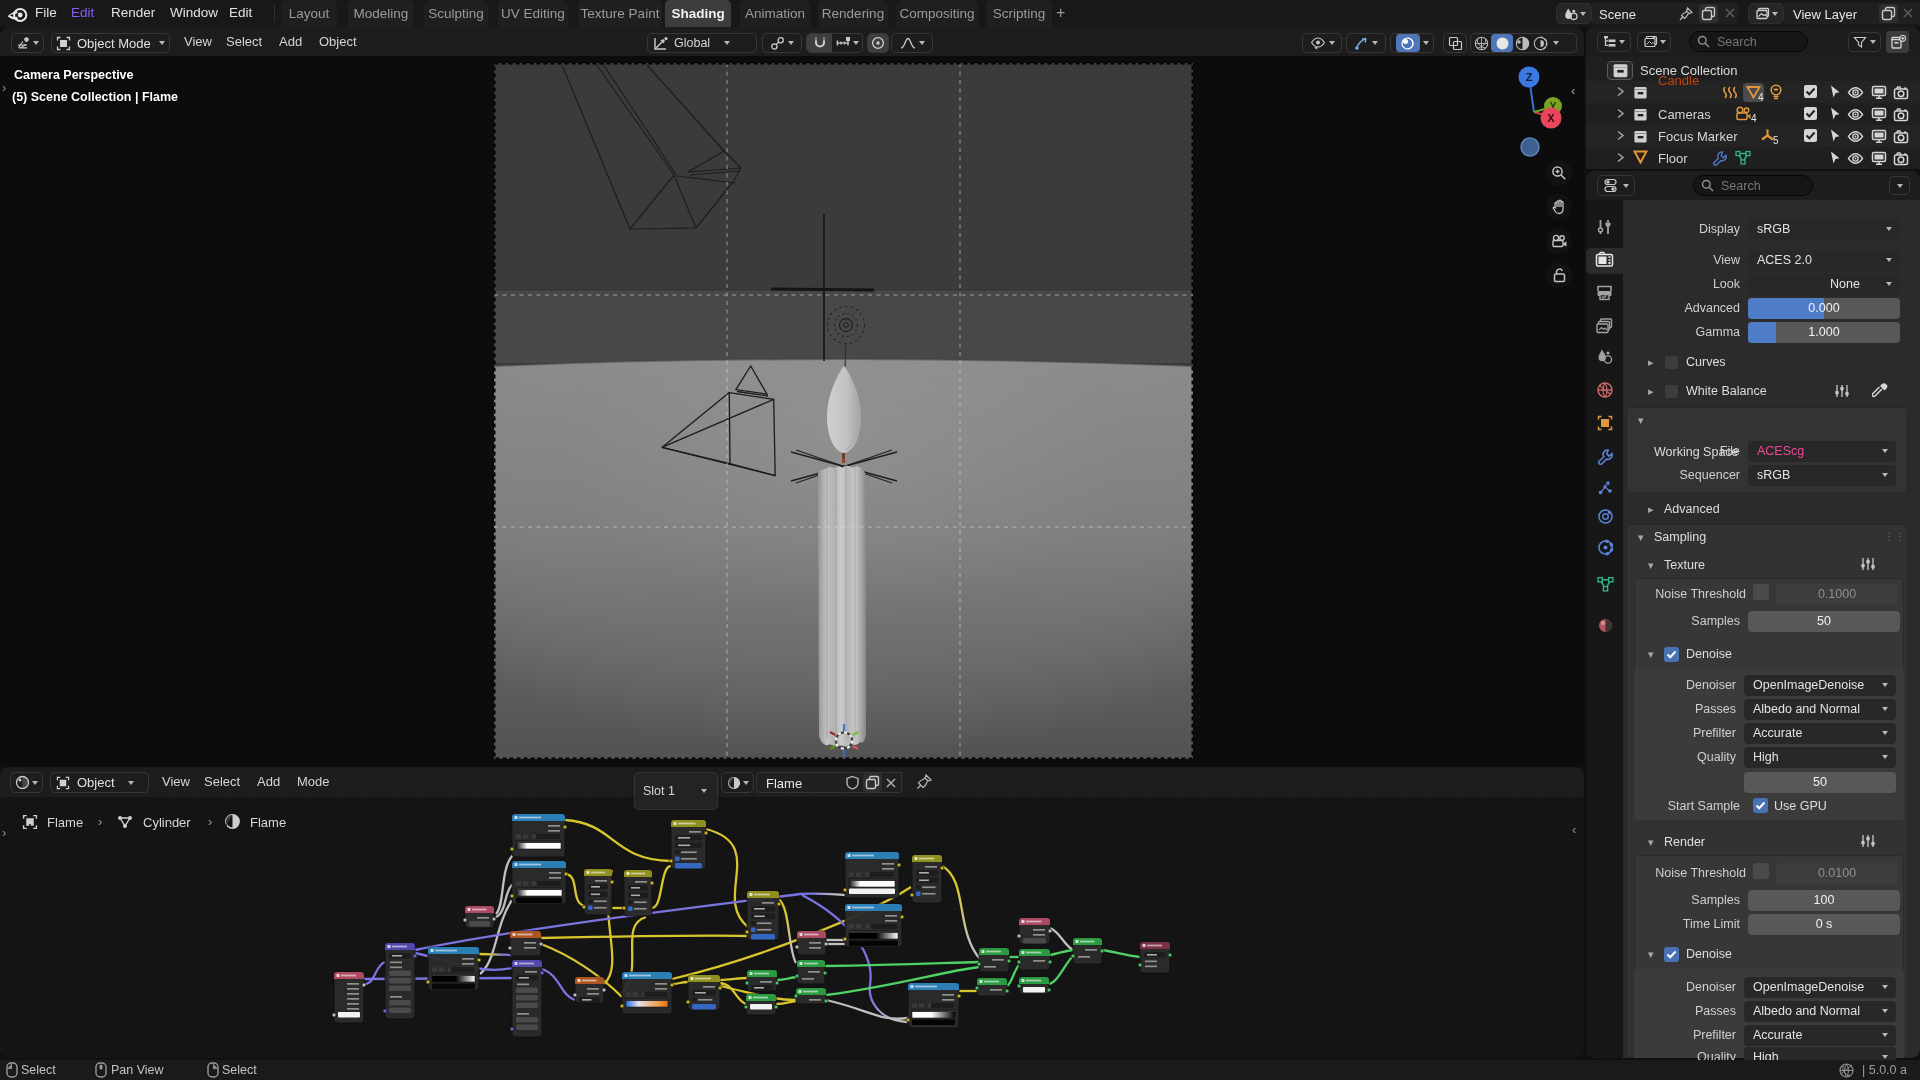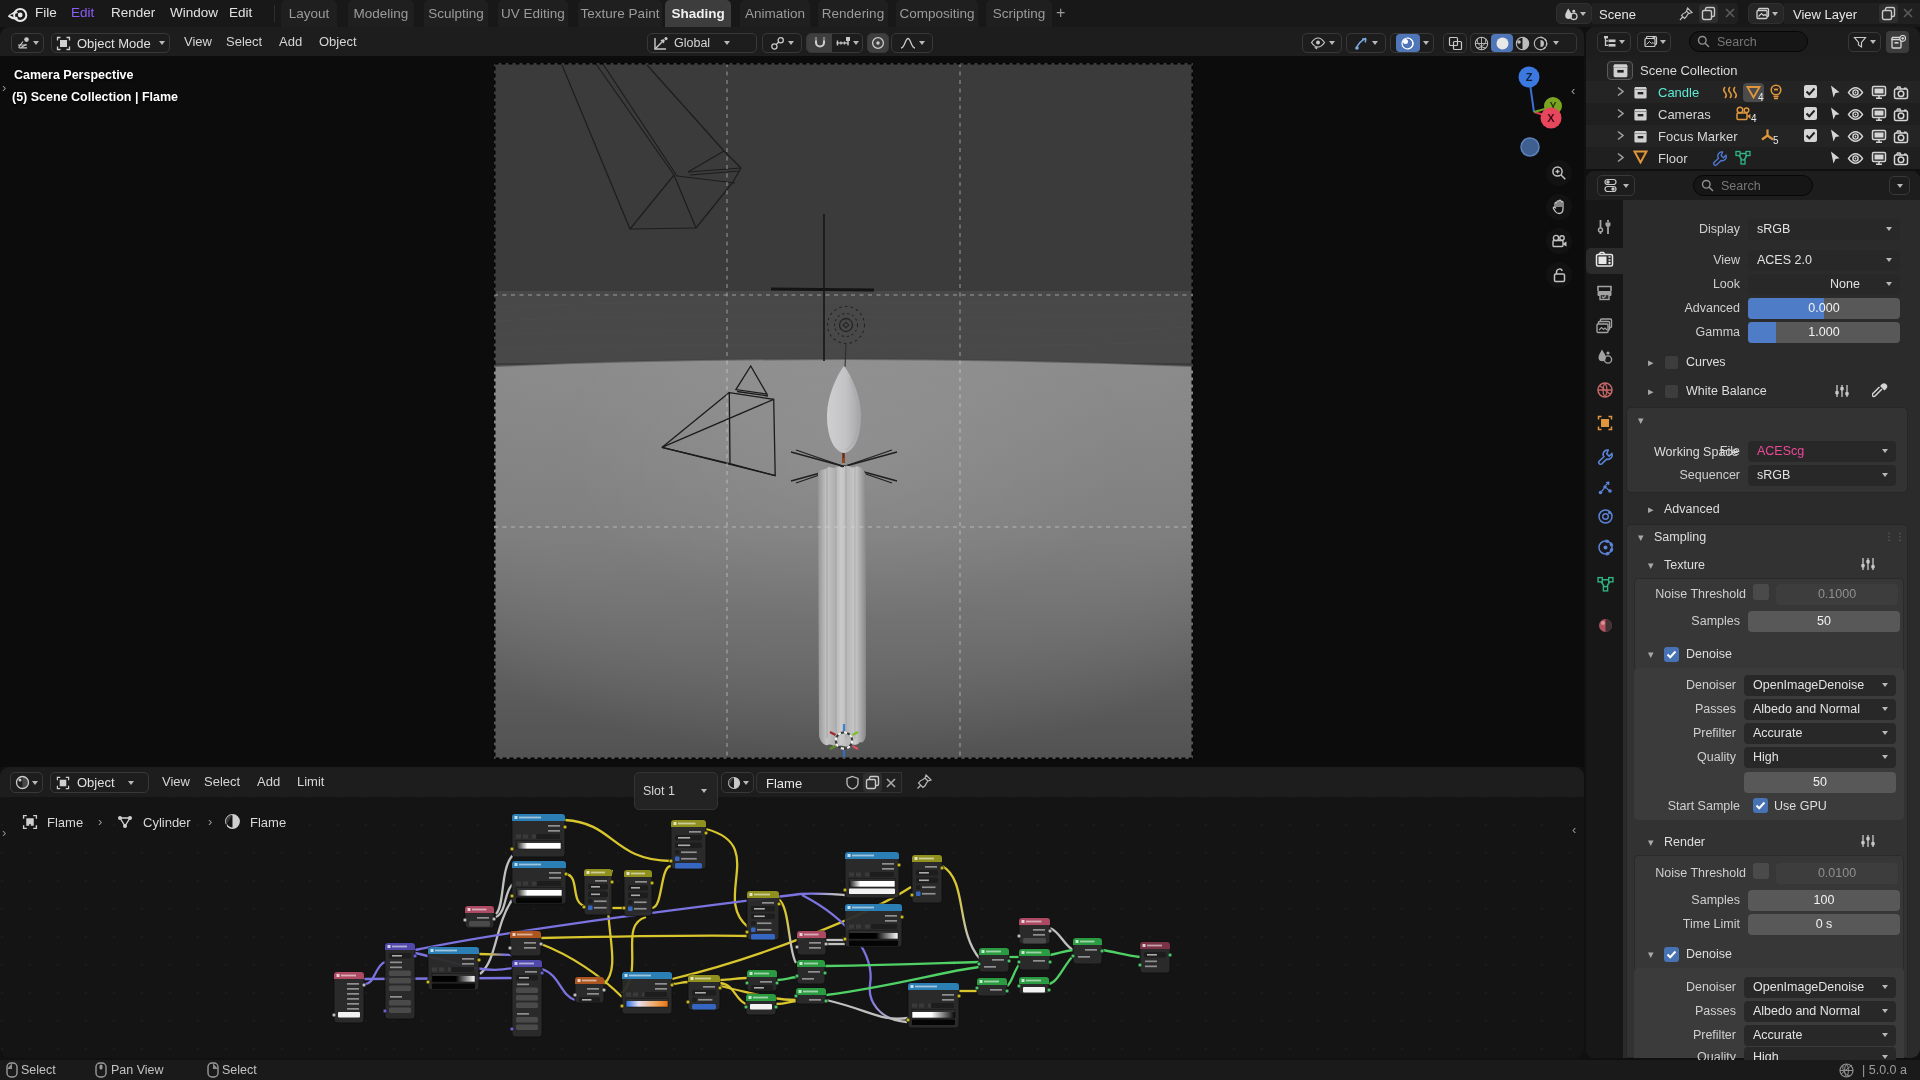--- a/index.html
+++ b/index.html
@@ -367,21 +367,21 @@
  <svg style="margin-left:5px" width="14" height="14" viewBox="0 0 15 15">
         <rect x="4" y="4" width="7" height="7" fill="#d0d0d0"></rect>
         <path d="M1.5,4.5 v-3 h3 M10.5,1.5 h3 v3 M13.5,10.5 v3 h-3 M4.5,13.5 h-3 v-3" stroke="#d0d0d0" stroke-width="1.3" fill="none"></path>
       </svg>
  <span class="txt" style="margin-left:7px;color:#e0e0e0">Object</span>
  <span class="chev" style="margin-left:13px"></span>
 </div>
 <div class="abs txt" style="left:162px;top:774px;">View</div>
 <div class="abs txt" style="left:204px;top:774px;">Select</div>
 <div class="abs txt" style="left:257px;top:774px;">Add</div>
-<div class="abs txt" style="left:297px;top:774px;">Limit</div>
+<div class="abs txt" style="left:297px;top:774px;">Mode</div>
 <div class="abs pill" style="left:634px;top:772px;width:84px;height:38px;background:#232323;border-color:#333;">
  <span class="txt" style="margin-left:8px;font-size:12.5px">Slot 1</span>
  <span class="chev" style="margin-left:26px"></span>
 </div>
 <div class="abs pill" style="left:721px;top:772px;width:33px;height:21px;justify-content:center;gap:2px;background:#1d1d1d;border-color:#383838;">
  <svg width="14" height="14" viewBox="0 0 14 14">
         <circle cx="7" cy="7" r="5.5" fill="none" stroke="#c9c9c9" stroke-width="1.2"></circle>
         <path d="M7,1.5 A5.5,5.5 0 0 1 7,12.5 Z" fill="#c9c9c9"></path>
         <path d="M7,1.5 A5.5,5.5 0 0 0 2.2,9.5 Z" fill="#444"></path>
       </svg>
@@ -1014,21 +1014,21 @@
     </svg>
     <div class="abs txt" style="left:1640px;top:63px;color:#dadada;">Scene Collection</div>
     <svg class="abs" style="left:1616px;top:86px" width="9" height="11" viewBox="0 0 9 11">
       <path d="M2,1.5 L7,5.5 L2,9.5" fill="none" stroke="#9f9f9f" stroke-width="1.6"></path>
     </svg>
     <svg class="abs" style="left:1633px;top:85px" width="15" height="15" viewBox="0 0 16 16">
       <path d="M1.5,5 h13 v8 a1.4,1.4 0 0 1 -1.4,1.4 h-10.2 a1.4,1.4 0 0 1 -1.4,-1.4 Z" fill="#d0d0d0"></path>
       <path d="M1,4.8 l1.2,-2.6 h11.6 l1.2,2.6" fill="#d0d0d0"></path>
       <rect x="5" y="7.5" width="6" height="2.5" fill="#1e1e1e"></rect>
     </svg>
-    <div class="abs txt" style="left:1658px;top:85px;color:#5eead4;">Candle</div>
+    <div class="abs txt" style="left:1658px;top:73px;color:#c2410c;">Candle</div>
     <svg class="abs" style="left:1722px;top:85px" width="17" height="15" viewBox="0 0 17 15">
       <path d="M3,2 q-2.5,2.8 0,5.5 q2.5,2.8 0,5.5 M8,2 q-2.5,2.8 0,5.5 q2.5,2.8 0,5.5 M13,2 q-2.5,2.8 0,5.5 q2.5,2.8 0,5.5" fill="none" stroke="#e0973c" stroke-width="1.6"></path>
     </svg>
     <div class="abs" style="left:1743px;top:83px;width:21px;height:19px;background:#4b4b4b;border-radius:4px;"></div>
     <svg class="abs" style="left:1746px;top:85px" width="15" height="14" viewBox="0 0 15 14">
       <path d="M1.5,2 h12 L7.5,12.5 Z" fill="none" stroke="#e0973c" stroke-width="1.8"></path>
     </svg>
     <div class="abs" style="left:1758px;top:92px;color:#e8e8e8;font-size:10px;">4</div>
     <svg class="abs" style="left:1768px;top:84px" width="16" height="17" viewBox="0 0 16 17">
       <circle cx="8" cy="6" r="4.8" fill="none" stroke="#e0973c" stroke-width="1.6"></circle>

